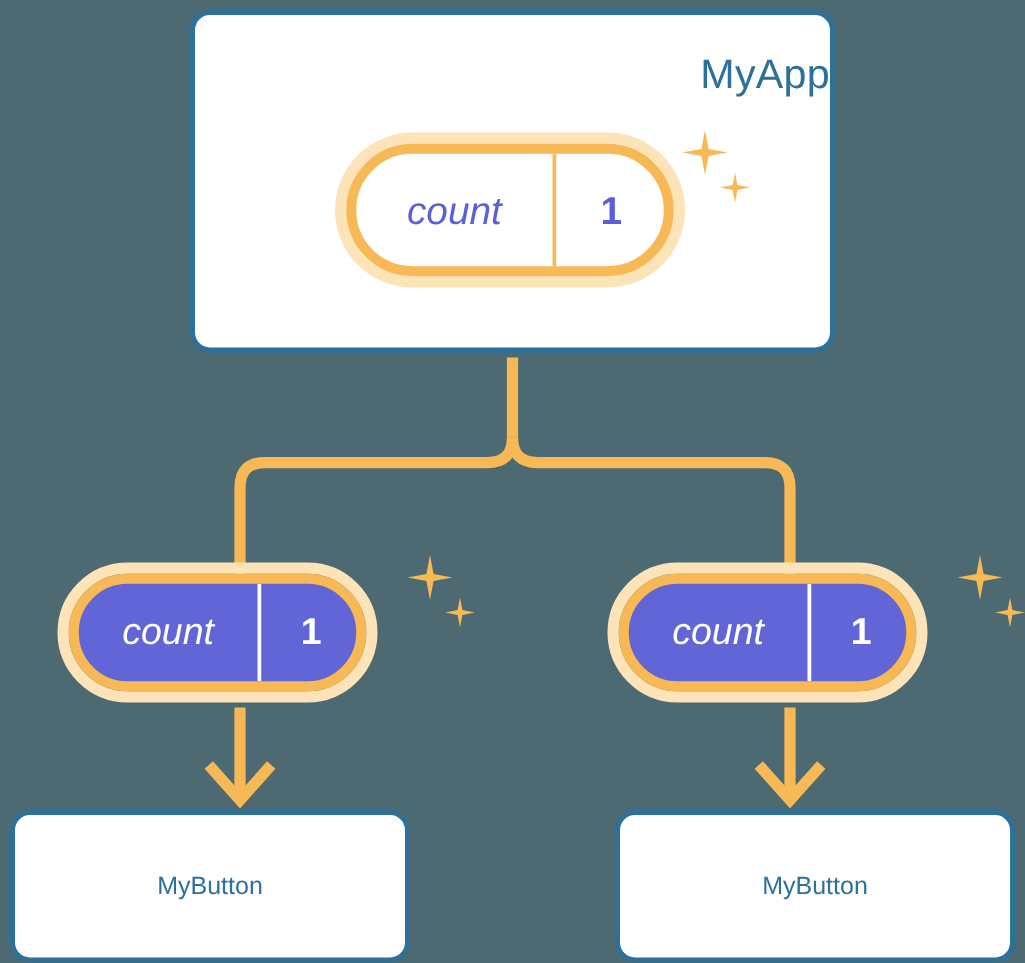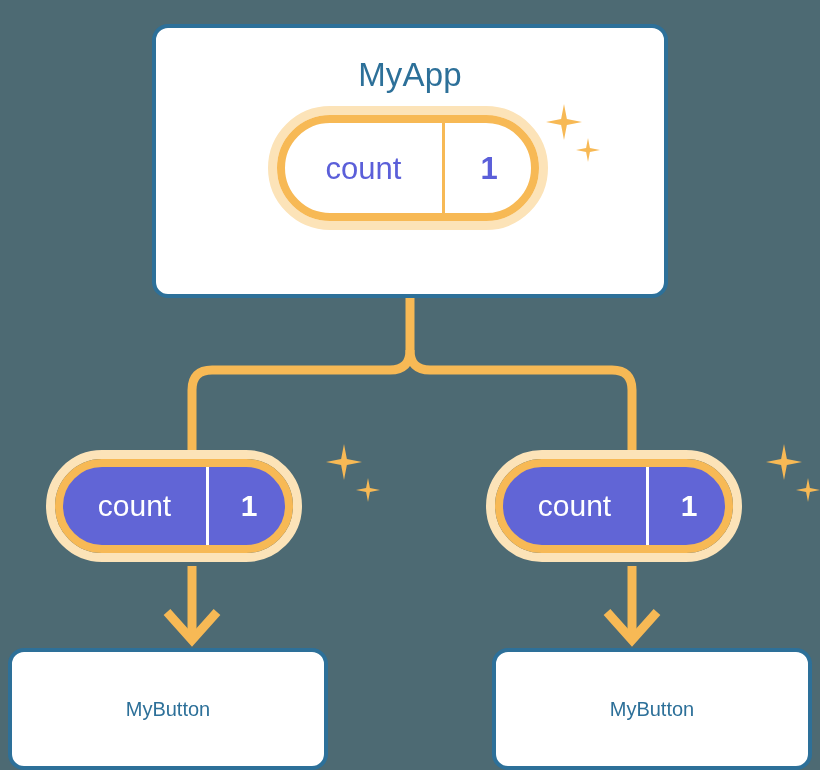--- a/index.html
+++ b/index.html
@@ -20,22 +20,22 @@
     position:absolute;
     background:#ffffff;
     border:4px solid #2d7099;
     border-radius:16px;
     box-sizing:border-box;
     z-index:2;
   }
 
   
   #app-card{
-    left:152px;top:24px;width:516px;height:274px;
-    display:flex;flex-direction:column;align-items:center;
+    left:152px;top:8px;width:516px;height:274px;
+    display:flex;flex-direction:column;align-items:flex-end;
   }
   .card-title{
     color:#2d7099;
     font-size:33px;
     letter-spacing:.2px;
     margin-top:30px;
     line-height:1;
     white-space:nowrap;
   }
 
@@ -59,21 +59,21 @@
     border-radius:999px;
     box-sizing:border-box;
     width:100%;height:100%;
     overflow:hidden;
   }
   .pill-key,.pill-val{
     display:flex;align-items:center;justify-content:center;
     box-sizing:border-box;
     line-height:1;
   }
-  .pill-key{flex:0 0 auto;}
+  .pill-key{flex:0 0 auto;font-style:italic;}
   .pill-val{flex:0 0 auto;font-weight:bold;}
 
   
   #app-pill-wrap{left:268px;top:106px;}
   #app-pill{width:280px;height:124px;}
   #app-pill .pill-inner{background:#ffffff;}
   #app-pill .pill-key{
     width:160px;color:#5b5fd9;font-size:31px;
     border-right:3px solid #f7b955;
   }

